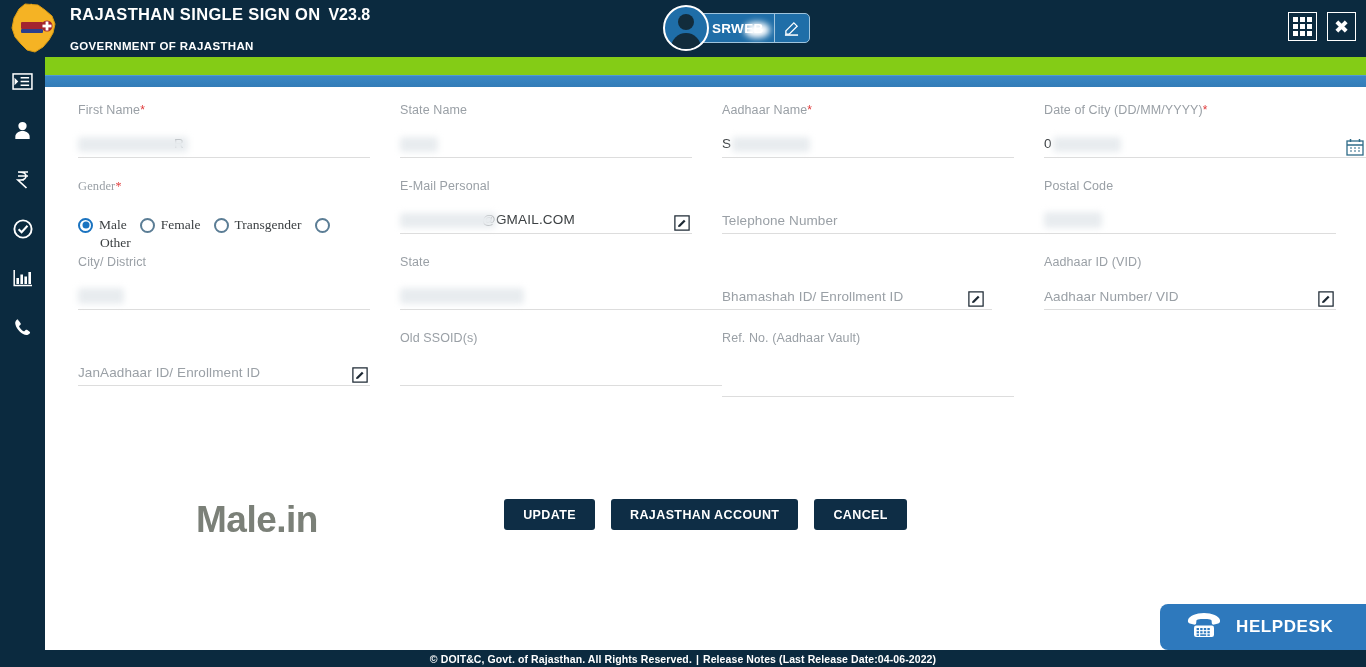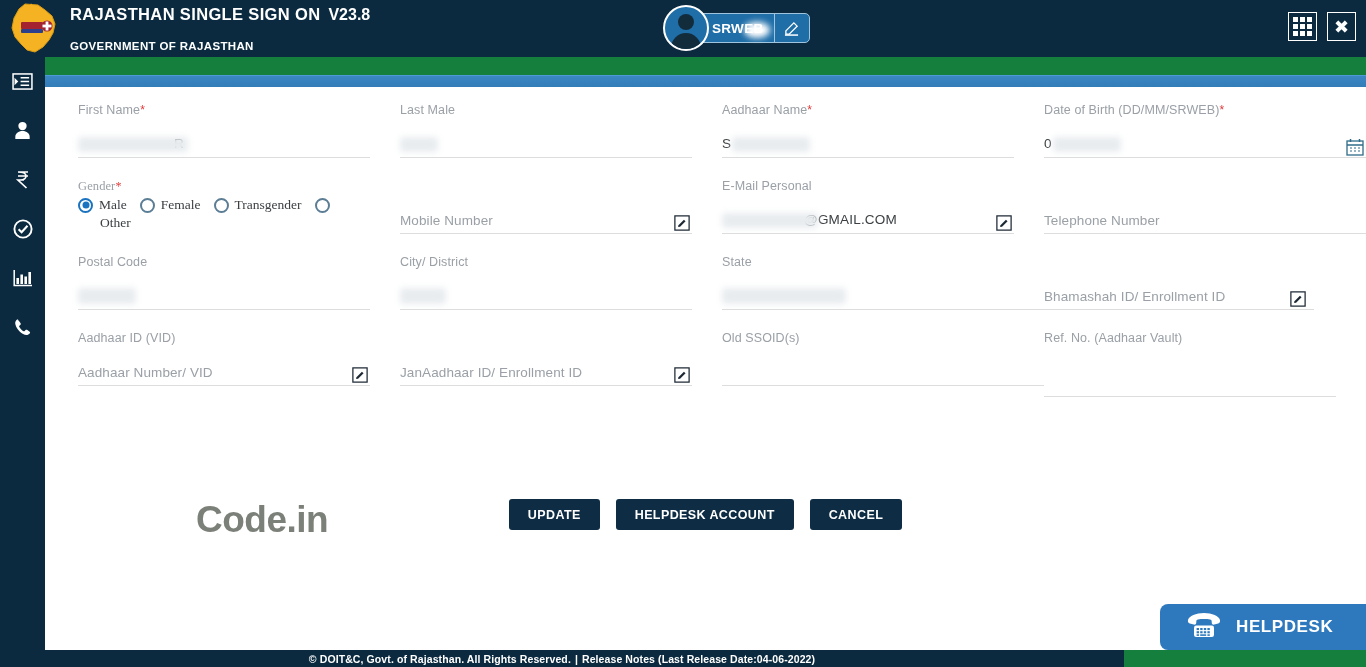--- a/index.html
+++ b/index.html
@@ -2,21 +2,21 @@
 <html><head>
 <meta charset="utf-8">
 <style>
   * { box-sizing: border-box; margin: 0; padding: 0; }
   html, body {
     width: 1366px; height: 667px;
     font-family: "Liberation Sans", sans-serif;
     background: #ffffff;
     overflow: hidden;
   }
-  #app { position: relative; width: 1366px; height: 667px; background: #15803d; }
+  #app { position: relative; width: 1366px; height: 667px; background: #84cc16; }
 
   
   .header {
     position: absolute; top: 0; left: 0; width: 1366px; height: 57px;
     background: #0b2a3f;
     display: flex; align-items: center;
   }
   .logo-wrap {
     width: 66px; height: 57px; flex: 0 0 66px;
     display: flex; align-items: center; justify-content: center;
@@ -146,21 +146,21 @@
     width: 16px; height: 16px; color: #1c2833;
   }
   .cal-ico {
     position: absolute; right: 2px; bottom: 23px;
     width: 18px; height: 18px; color: #2e6b88;
   }
 
   
   .gender-field { position: relative; height: 76px; font-family: Liberation Serif, serif; }
   .radio-row {
-    margin-top: 3px; display: flex; flex-wrap: wrap; align-items: center;
+    margin-top: 23px; display: flex; flex-wrap: wrap; align-items: center;
     width: 285px; gap: 0;
   }
   .radio-opt { display: flex; align-items: center; margin-right: 6px; }
   .radio {
     width: 15px; height: 15px; border-radius: 50%;
     border: 2px solid #1a73c0; background: #ffffff;
     display: inline-block; position: relative; flex: 0 0 15px;
   }
   .radio.off { border: 2px solid #5b7d95; }
   .radio.on::after {
@@ -196,21 +196,21 @@
     position: absolute; right: 0; bottom: 17px;
     width: 206px; height: 46px;
     background: #2e79bd; border-radius: 8px 0 0 8px;
     display: flex; align-items: center; gap: 14px; padding-left: 26px;
     cursor: pointer;
   }
   .helpdesk-label { color: #ffffff; font-size: 17px; font-weight: bold; letter-spacing: .6px; }
 
   
   .footer {
-    position: absolute; left: 0; bottom: 0; width: 1124px; height: 17px;
+    position: absolute; left: 0; bottom: 0; width: 1366px; height: 17px;
     background: #0b2a3f; color: #ffffff;
     display: flex; align-items: center; justify-content: center;
     font-size: 10.5px; font-weight: bold; letter-spacing: .1px;
   }
   .footer .sep { padding: 0 4px; }
 </style>
 </head>
 <body>
 
 <div id="app">
@@ -345,40 +345,40 @@
           <span>First Name</span><span class="req">*</span>
         </div>
         <div class="fvalue">
           <span class="blur-box" style="width:110px;height:15px;"></span>
           <span style="margin-left:-18px;">R</span>
         </div>
         <div class="fline"></div>
       </div>
 
       <div class="field">
-        <div class="flabel">Last Male</div>
+        <div class="flabel">State Name</div>
         <div class="fvalue">
           <span class="blur-box" style="width:38px;height:15px;"></span>
         </div>
         <div class="fline"></div>
       </div>
 
       <div class="field">
         <div class="flabel">
           <span>Aadhaar Name</span><span class="req">*</span>
         </div>
         <div class="fvalue">
           <span>S</span><span class="blur-box" style="width:78px;height:15px;margin-left:1px;"></span>
         </div>
         <div class="fline"></div>
       </div>
 
       <div class="field">
         <div class="flabel">
-          <span>Date of Birth (DD/MM/SRWEB)</span><span class="req">*</span>
+          <span>Date of City (DD/MM/YYYY)</span><span class="req">*</span>
         </div>
         <div class="fvalue">
           <span>0</span><span class="blur-box" style="width:68px;height:15px;margin-left:1px;"></span>
         </div>
         <span class="cal-ico">
           <svg width="18" height="18" viewBox="0 0 18 18" fill="none" stroke="currentColor" stroke-width="1.3">
             <rect x="1" y="3" width="16" height="14"></rect>
             <path d="M1 7 H17" stroke-width="1.5"></path>
             <path d="M4.5 1 V4 M13.5 1 V4" stroke-width="1.5"></path>
             <path d="M4 10 H6 M8 10 H10 M12 10 H14 M4 13 H6 M8 13 H10 M12 13 H14" stroke-width="1.1"></path>
@@ -404,30 +404,20 @@
             <span class="radio off"></span>
             <span class="radio-label">Transgender</span>
           </div>
           <div class="radio-opt">
             <span class="radio off"></span>
           </div>
           <div class="other-label">Other</div>
         </div>
       </div>
 
-      <div class="field">
-        <div class="fplaceholder">Mobile Number</div>
-        <span class="edit-ico">
-          <svg width="16" height="16" viewBox="0 0 18 18" fill="none" stroke="currentColor" stroke-width="1.4">
-            <rect x="1" y="1" width="16" height="16"></rect>
-            <path d="M5 11.5 L11.2 5.3 L13 7 L6.8 13.2 L4.6 13.6 Z" fill="currentColor" stroke="none"></path>
-          </svg>
-        </span>
-        <div class="fline"></div>
-      </div>
 
       <div class="field">
         <div class="flabel">E-Mail Personal</div>
         <div class="fvalue">
           <span class="blur-box" style="width:96px;height:15px;"></span><span style="margin-left:-14px;">@GMAIL.COM</span>
         </div>
         <span class="edit-ico">
           <svg width="16" height="16" viewBox="0 0 18 18" fill="none" stroke="currentColor" stroke-width="1.4">
             <rect x="1" y="1" width="16" height="16"></rect>
             <path d="M5 11.5 L11.2 5.3 L13 7 L6.8 13.2 L4.6 13.6 Z" fill="currentColor" stroke="none"></path>
@@ -505,25 +495,25 @@
         <div class="fline" style="right:0;"></div>
       </div>
 
       <div class="field">
         <div class="flabel">Ref. No. (Aadhaar Vault)</div>
         <div class="fline" style="bottom:10px;"></div>
       </div>
 
     </div>
 
-    <div class="watermark">Code.in</div>
+    <div class="watermark">Male.in</div>
 
     <div class="btn-row">
       <button class="btn">UPDATE</button>
-      <button class="btn">HELPDESK ACCOUNT</button>
+      <button class="btn">RAJASTHAN ACCOUNT</button>
       <button class="btn">CANCEL</button>
     </div>
 
   </div>
 
   <div class="helpdesk">
     <span>
       <svg width="36" height="26" viewBox="0 0 36 26" fill="#ffffff">
         <path d="M18 1C10 1 3 4 2 8c-.4 1.6.4 3 1.8 3.4l4 1.2c1.2.4 2.3-.4 2.4-1.6l.2-2.2c.1-.8.7-1.3 1.5-1.4C13.6 7.1 15.7 7 18 7s4.4.1 6.1.4c.8.1 1.4.6 1.5 1.4l.2 2.2c.1 1.2 1.2 2 2.4 1.6l4-1.2C33.6 11 34.4 9.6 34 8 33 4 26 1 18 1z"></path>
         <rect x="8" y="13.5" width="20" height="11.5" rx="2.2"></rect>

